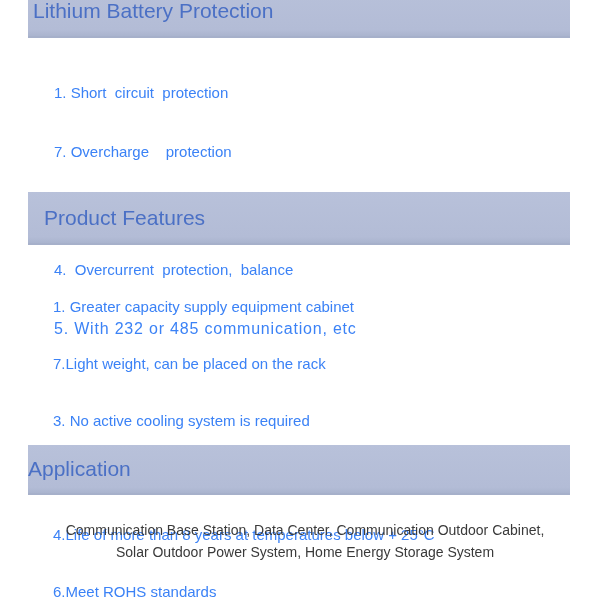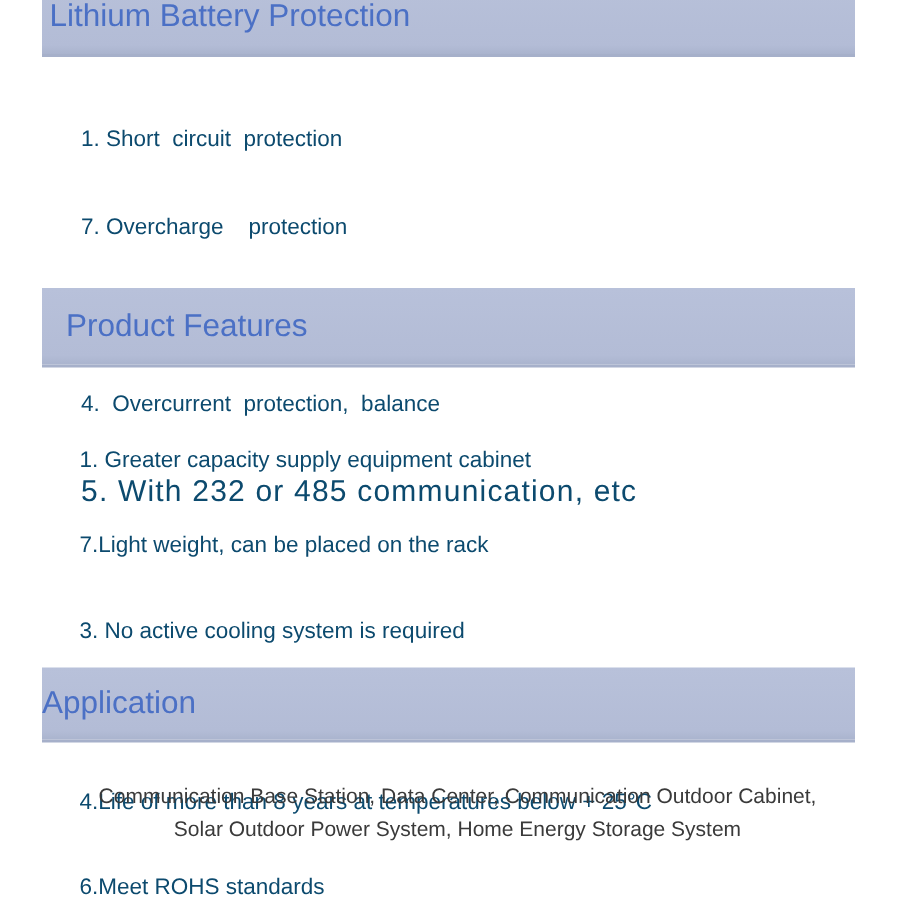--- a/index.html
+++ b/index.html
@@ -29,26 +29,26 @@
   }
   #banner-protection { top: -14px; height: 52px; }
   #banner-protection .banner-title { padding-left: 5px; }
   #banner-features { top: 192px; height: 53px; }
   #banner-features .banner-title { padding-left: 16px; }
   #banner-application { top: 445px; height: 50px; }
   #banner-application .banner-title { }
 
   .list {
     position: absolute;
-    color: #0c4a6e;
+    color: #3b82f6;
     white-space: pre;
   }
   #list-protection { left: 54px; top: 46px; font-size: 15px; }
   #list-protection .li { height: 25px; line-height: 25px; }
-  #list-protection .li:nth-child(5) { font-size: 20px; letter-spacing: 0.8px; }
+  #list-protection .li:nth-child(5) { font-size: 16px; letter-spacing: 0.8px; }
   #list-features { left: 53px; top: 261px; font-size: 15px; }
   #list-features .li { height: 23px; line-height: 23px; }
 
   .app-text {
     position: absolute;
     left: 0;
     top: 519px;
     width: 572px;
     text-align: center;
     color: #3a3a3a;

